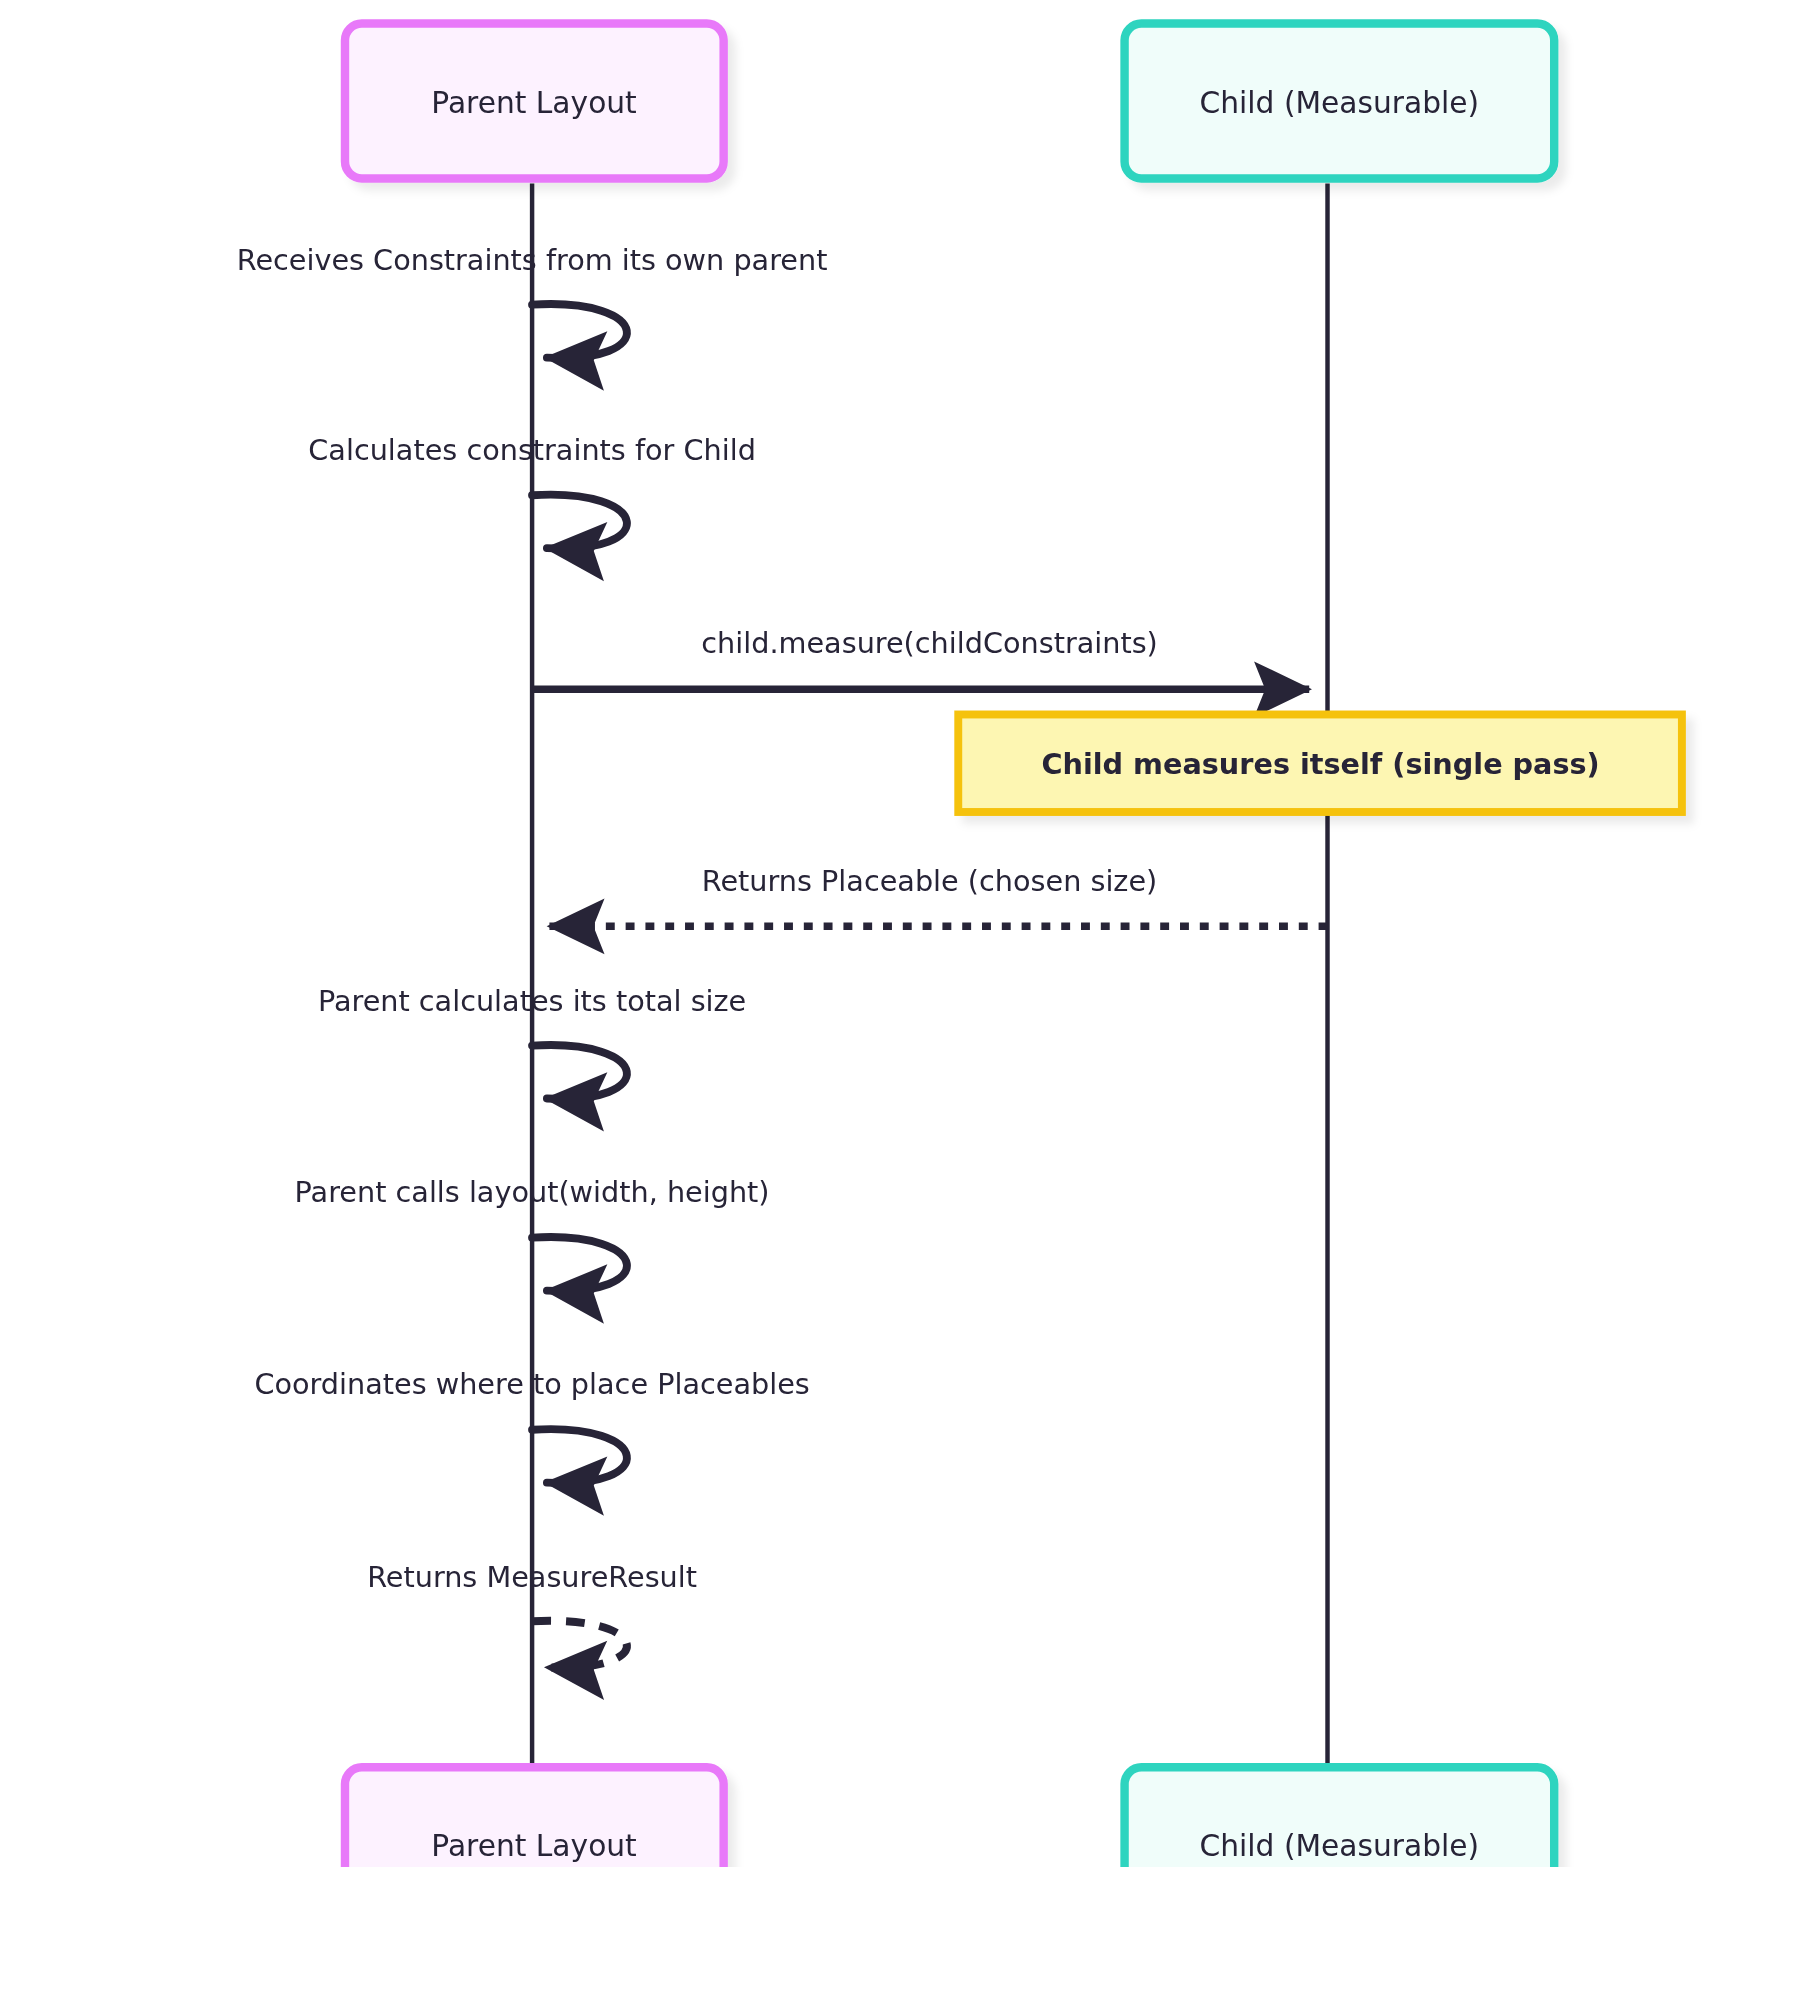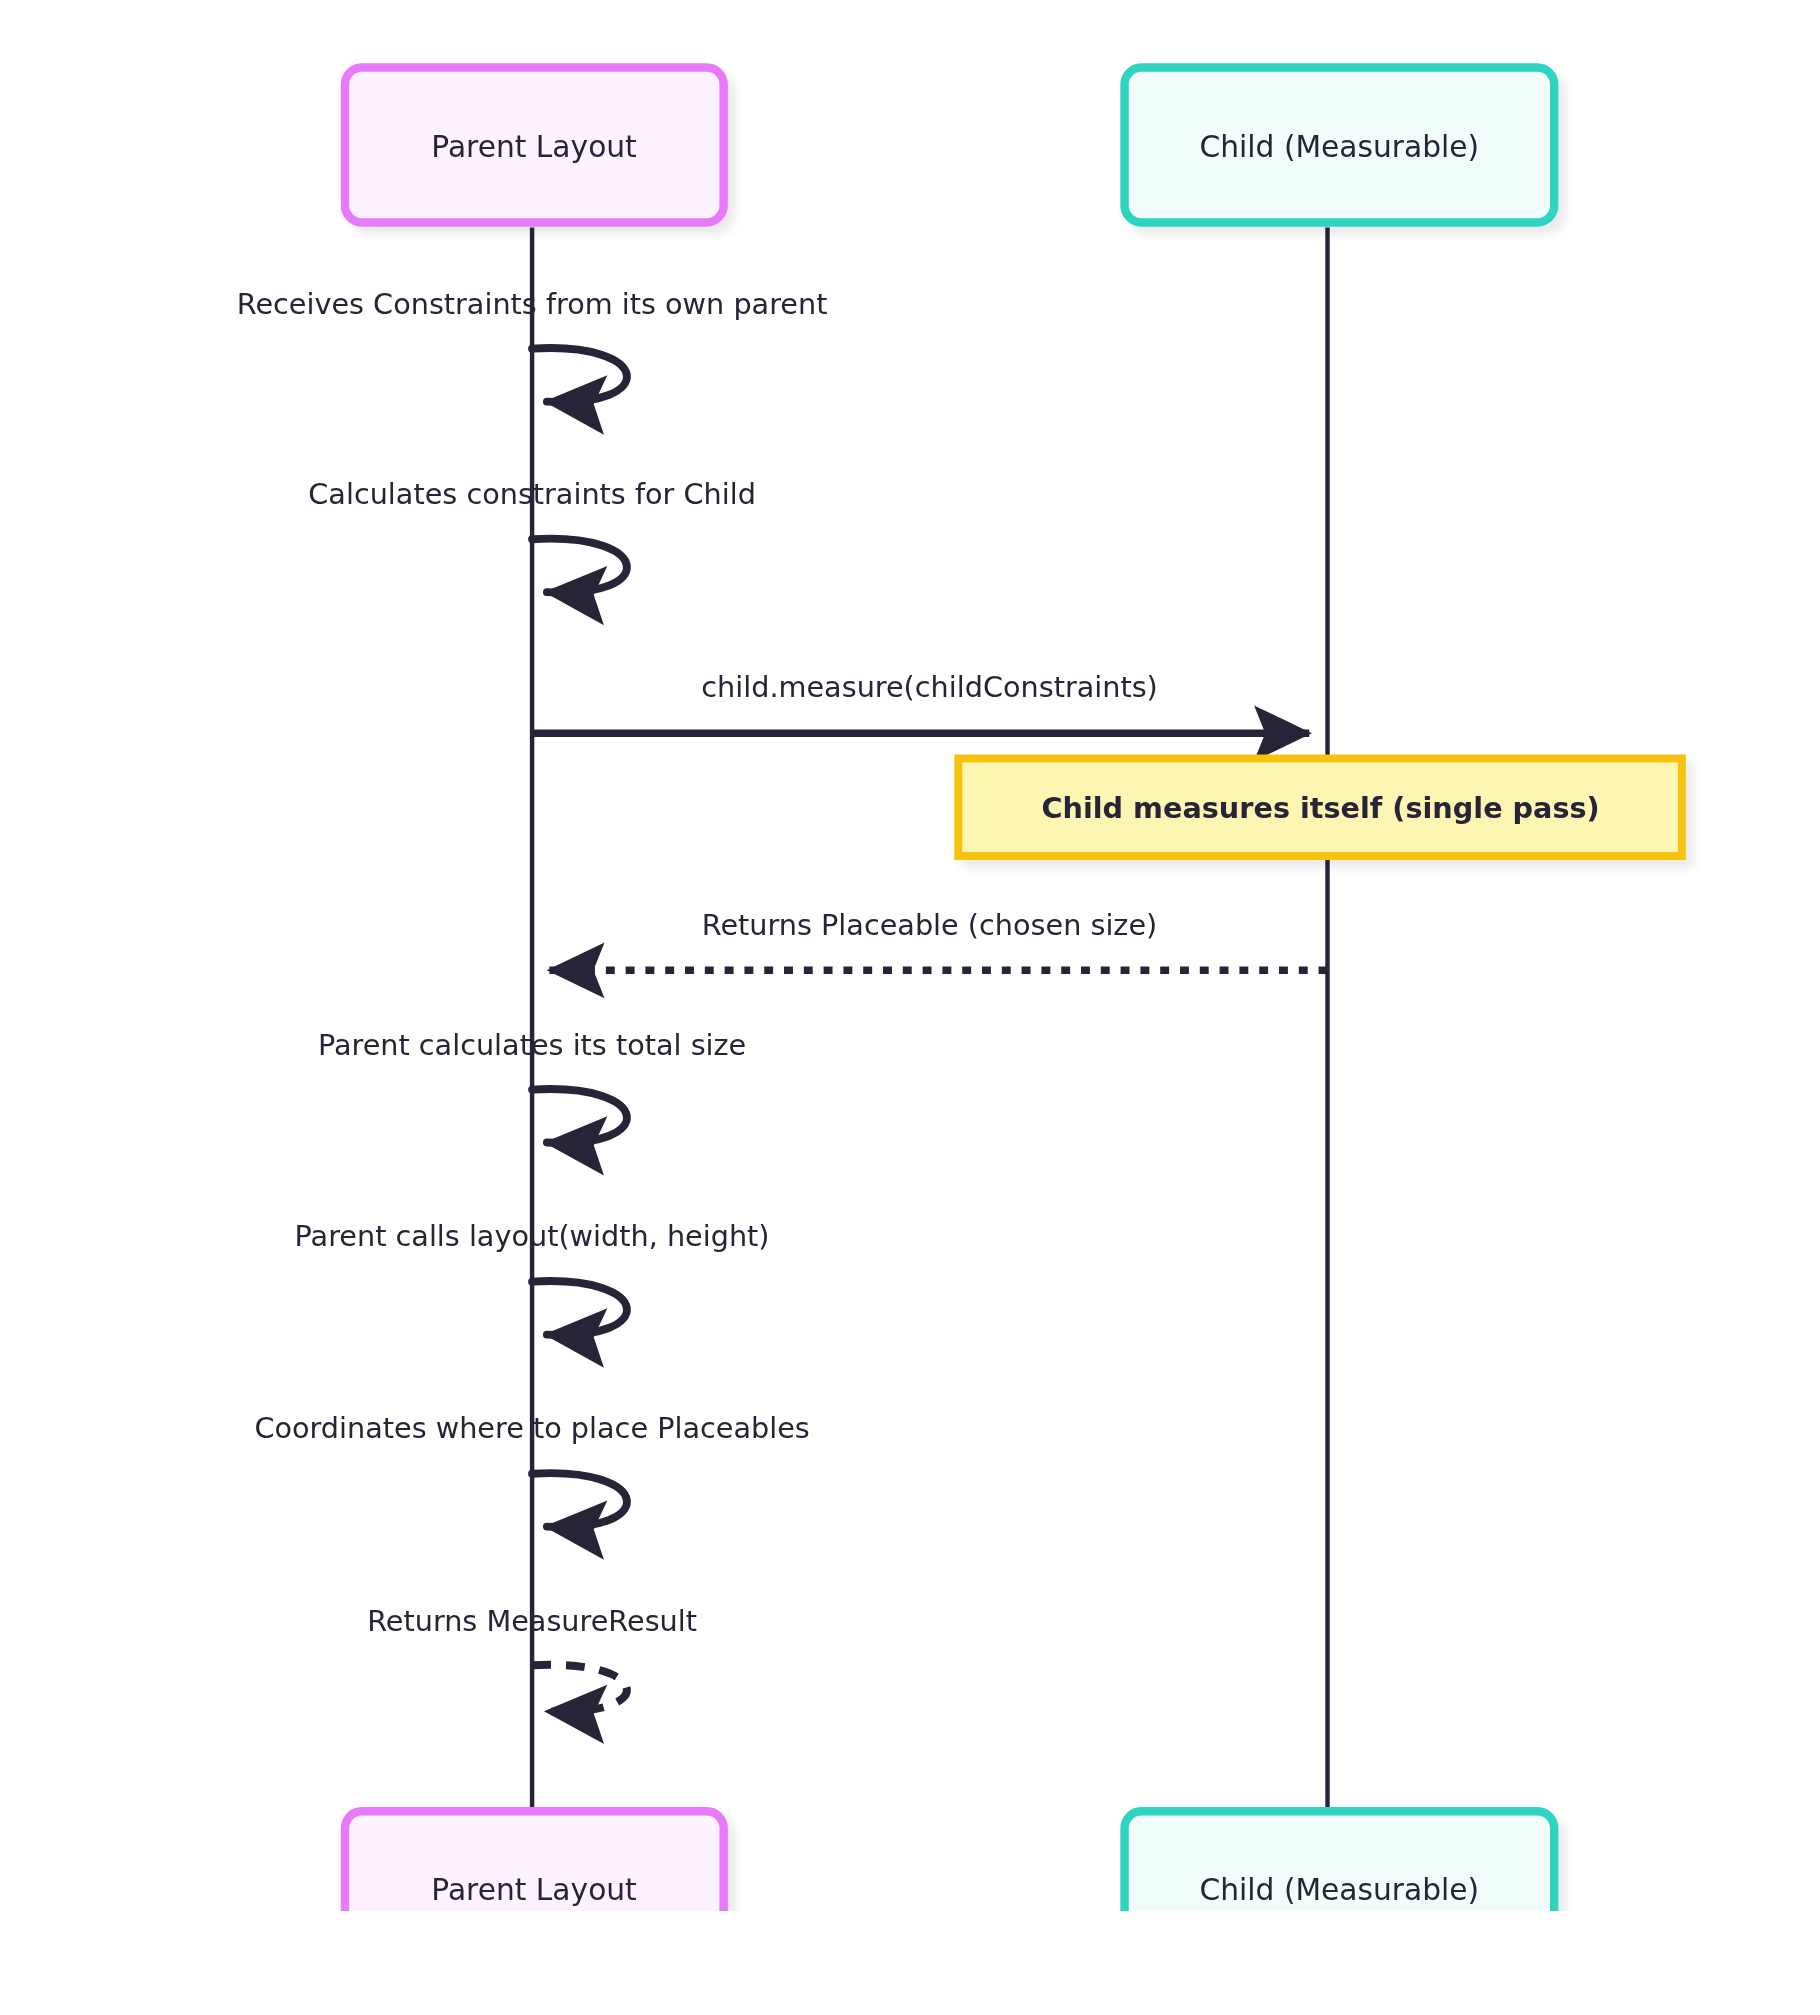--- a/index.html
+++ b/index.html
@@ -9,21 +9,20 @@
   }
   body {
     font-family: "DejaVu Sans Condensed", "Liberation Sans", sans-serif;
   }
   #stage {
     position: relative;
     width: 1820px;
     height: 1867px;
     background: #ffffff;
     overflow: hidden;
-    margin-top: 44px;
   }
   svg.diagram {
     position: absolute;
     left: 0;
     top: 0;
     width: 1820px;
     height: 2015px;
     display: block;
   }
   .actor-label {

